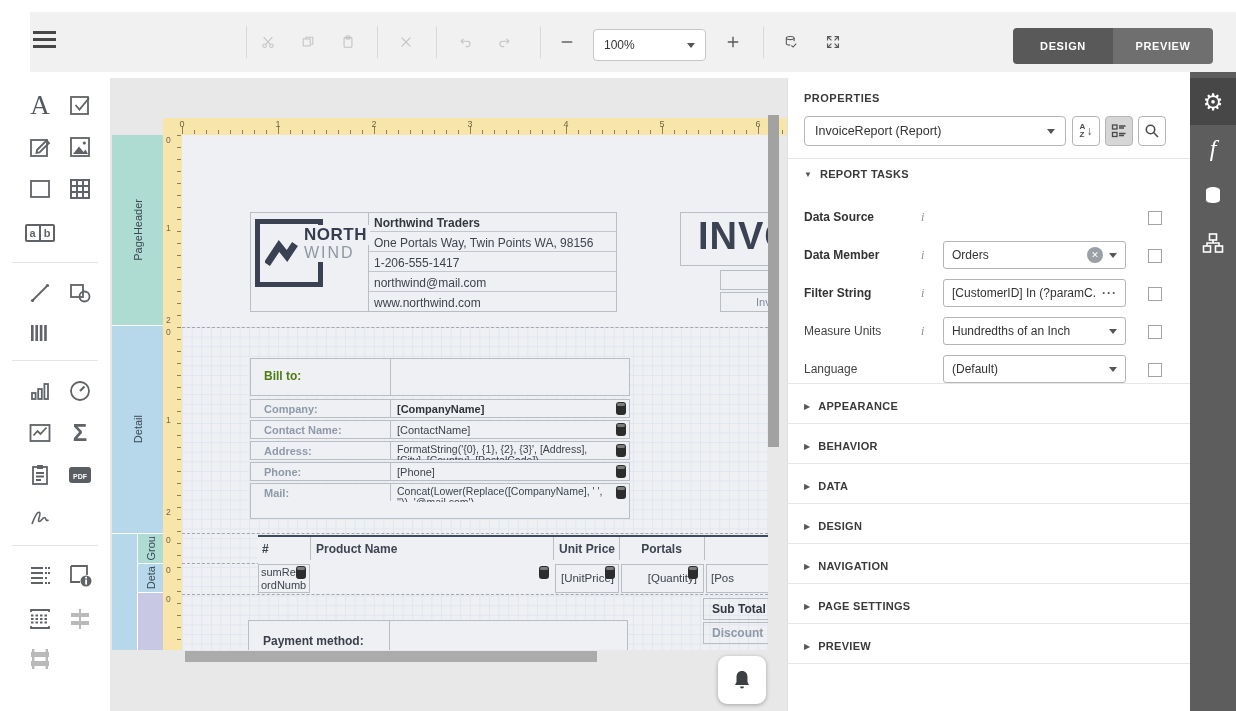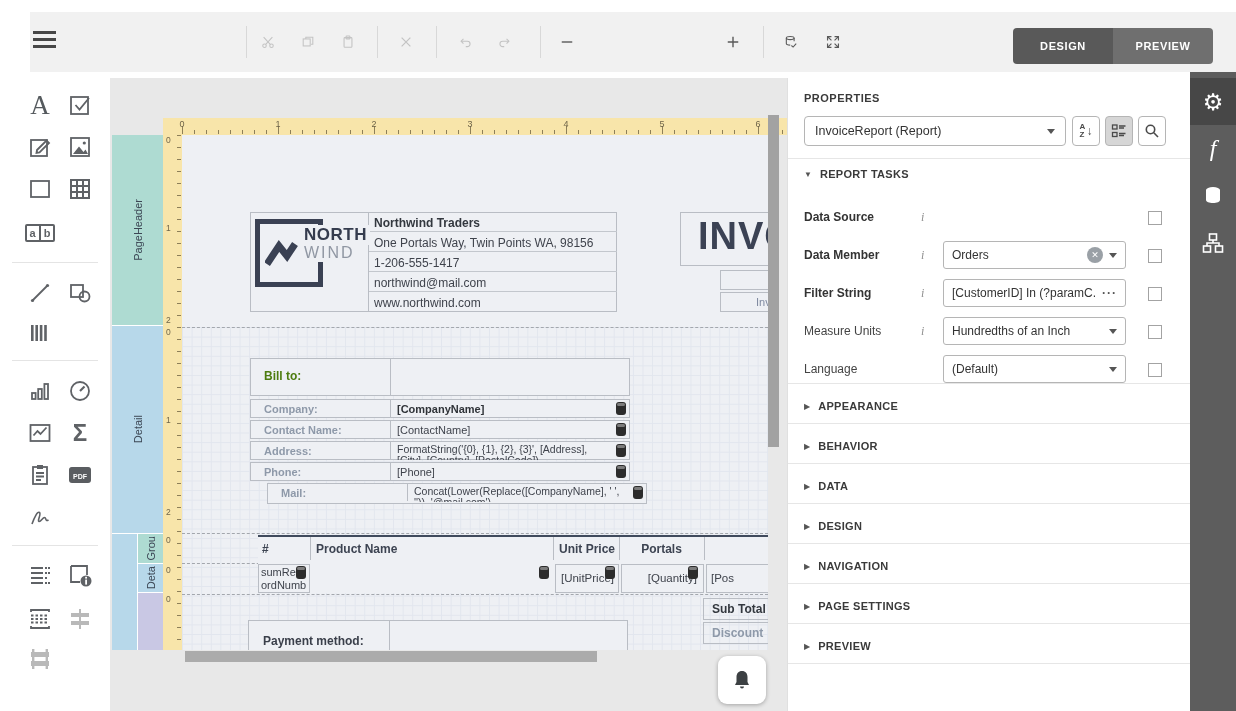--- a/index.html
+++ b/index.html
@@ -132,20 +132,24 @@
           <path d="M14 8H6a3.5 3.5 0 0 0 0 7h2"></path>
           <path d="M11 5l3 3-3 3"></path>
         </svg>
     </button>
     <div class="tsep" style="left:510px"></div>
     <button class="tbtn" style="left:524px;border:0;background:none">
       <svg width="20" height="20" viewBox="0 0 16 16" stroke="#5a5a5a" stroke-width="1.6">
           <path d="M2 8h12"></path>
         </svg>
     </button>
+    <div class="zoombox">
+      <span class="val">100%</span>
+      <span class="caret"></span>
+    </div>
     <button class="tbtn" style="left:690px;border:0;background:none">
       <svg width="22" height="22" viewBox="0 0 16 16" stroke="#5a5a5a" stroke-width="1.6">
           <path d="M2 8h12M8 2v12"></path>
         </svg>
     </button>
     <div class="tsep" style="left:733px"></div>
     <button class="tbtn" style="left:748px;border:0;background:none">
       <svg width="24" height="24" viewBox="0 0 18 18" fill="none" stroke="#5a5a5a" stroke-width="1.4">
           <ellipse cx="8" cy="4" rx="5" ry="2"></ellipse>
           <path d="M3 4v7c0 1.1 2.2 2 5 2"></path>
@@ -421,21 +425,21 @@
         <span style="position:absolute;left:139px;top:0;width:1px;height:17px;background:#b9bdc4"></span>
         <span class="bval" style="position:absolute;left:146px;top:2px;width:218px;height:16px;overflow:hidden;font-size:10.5px;line-height:11px">FormatString('{0}, {1}, {2}, {3}', [Address], [City], [Country], [PostalCode])</span>
         <span class="dbic" style="right:3px;top:2px"></span>
       </div>
       <div class="cell" style="left:68px;top:327px;width:380px;height:19px;background:#eef0f4">
         <span class="blabel" style="position:absolute;left:13px;top:3px">Phone:</span>
         <span style="position:absolute;left:139px;top:0;width:1px;height:17px;background:#b9bdc4"></span>
         <span class="bval" style="position:absolute;left:146px;top:3px">[Phone]</span>
         <span class="dbic" style="right:3px;top:2px"></span>
       </div>
-      <div class="cell" style="left:85px;top:348px;width:380px;height:21px;background:#eef0f4">
+      <div class="cell" style="left:68px;top:348px;width:380px;height:36px;background:#eef0f4">
         <span class="blabel" style="position:absolute;left:13px;top:3px">Mail:</span>
         <span style="position:absolute;left:139px;top:0;width:1px;height:17px;background:#b9bdc4"></span>
         <span class="bval" style="position:absolute;left:146px;top:2px;width:218px;height:16px;overflow:hidden;font-size:10.5px;line-height:11px">Concat(Lower(Replace([CompanyName], ' ', '')), '@mail.com')</span>
         <span class="dbic" style="right:3px;top:2px"></span>
       </div>
 
       <div class="abs" style="left:76px;top:400px;width:572px;height:27px;border-top:2px solid #404a5c;border-bottom:2px solid #404a5c;background:#eef0f4">
         <span style="position:absolute;left:4px;top:5px;font-size:12px;font-weight:bold;color:#3d4452">#</span>
         <span style="position:absolute;left:52px;top:0;width:1px;height:23px;background:#b9bdc4"></span>
         <span style="position:absolute;left:58px;top:5px;font-size:12px;font-weight:bold;color:#3d4452">Product Name</span>

